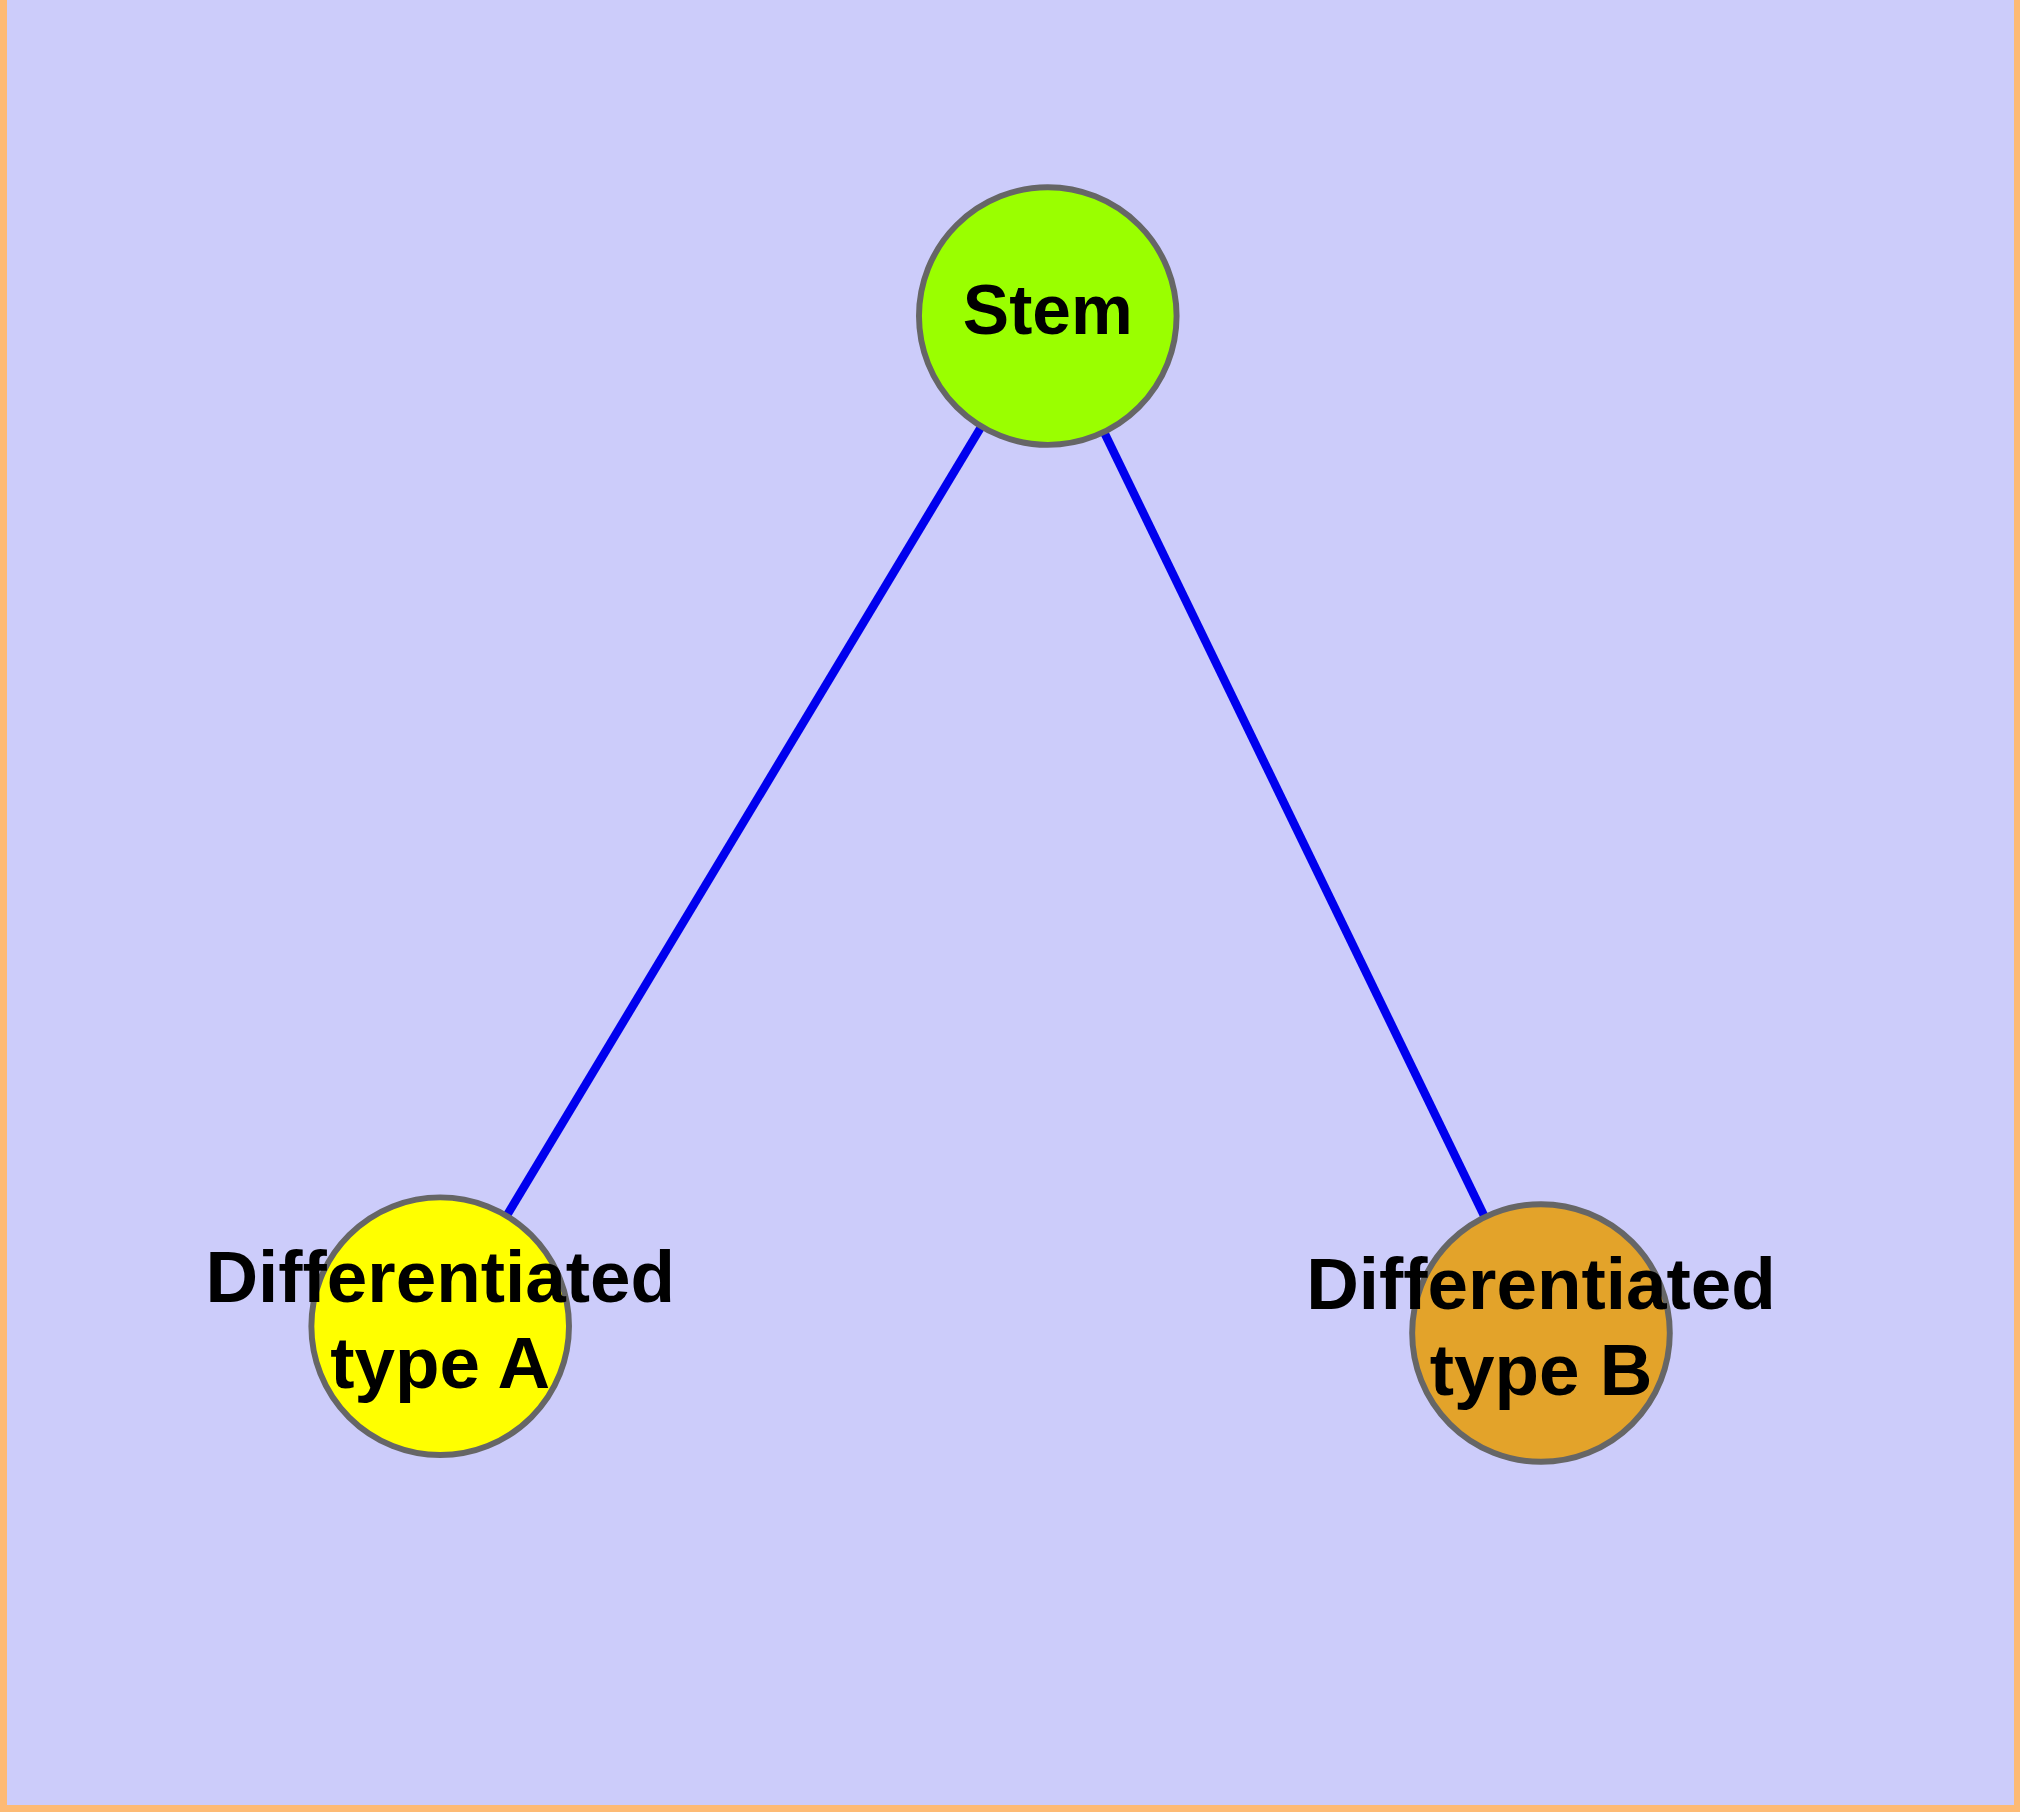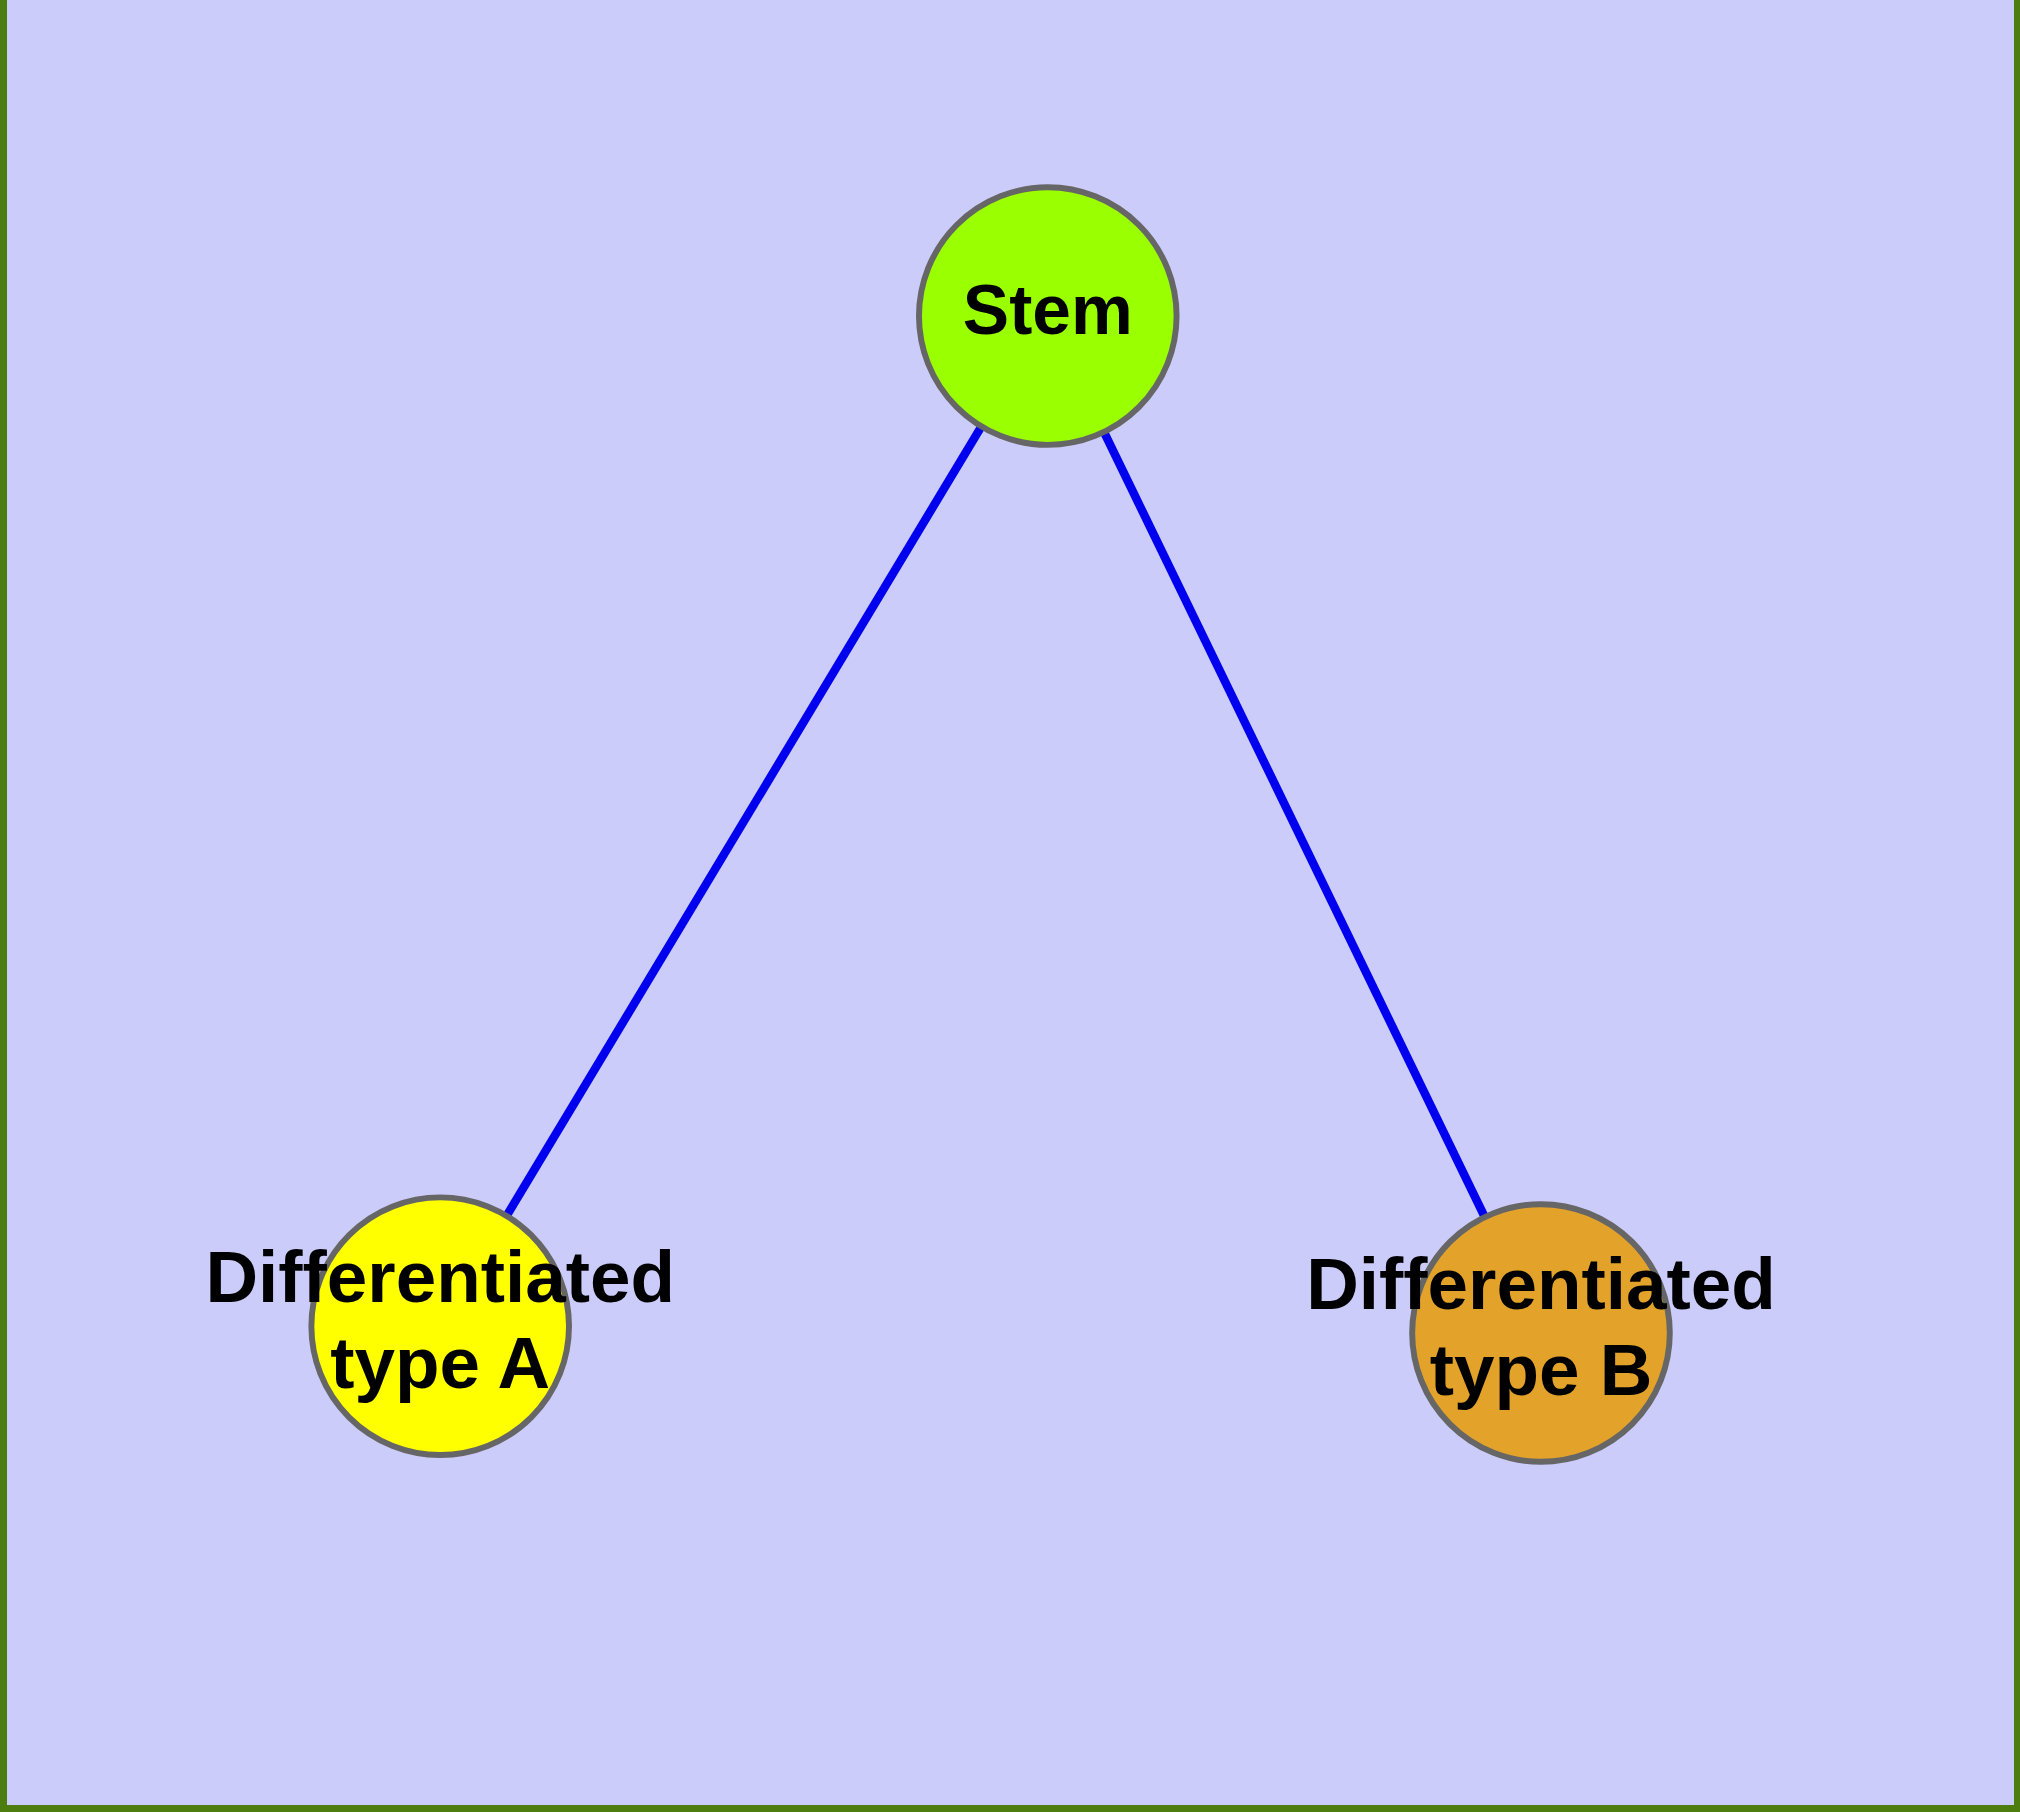--- a/index.html
+++ b/index.html
@@ -10,21 +10,21 @@
   body {
     width: 2021px;
     height: 1812px;
     overflow: hidden;
     font-family: "Liberation Sans", sans-serif;
   }
   #graph-canvas {
     position: relative;
     width: 2021px;
     height: 1812px;
-    background: #4d7c0f;
+    background: #fdba74;
   }
   #graph-plot {
     position: absolute;
     left: 6.8px;
     top: 0px;
     width: 2007px;
     height: 1805px;
     background: #ccccfa;
     overflow: hidden;
   }

